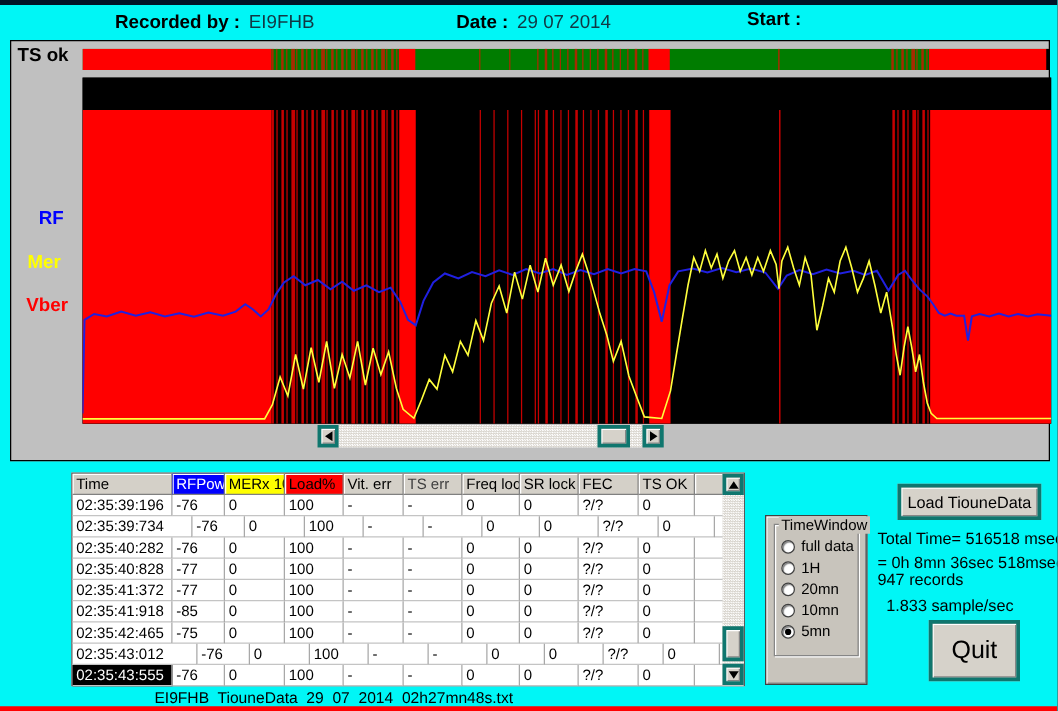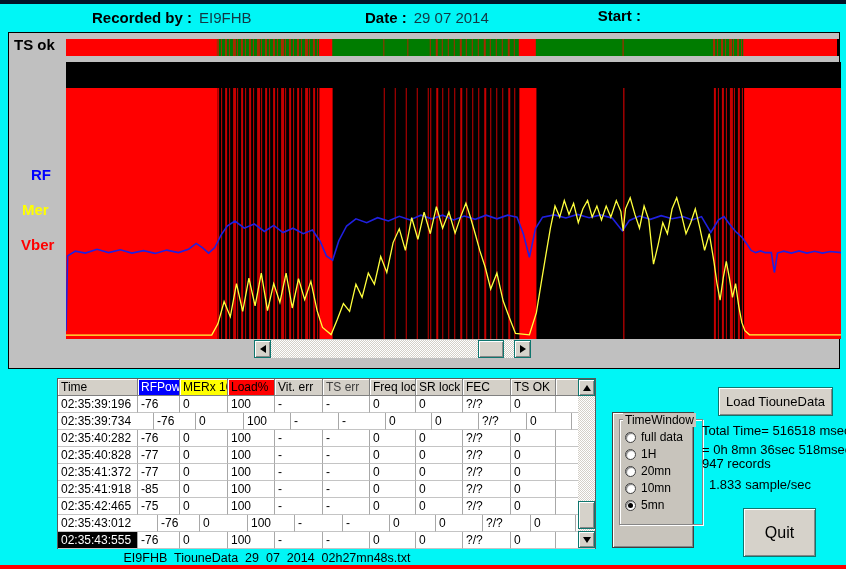--- a/index.html
+++ b/index.html
@@ -21,21 +21,21 @@
   .main-panel{left:8px;top:32px;width:830px;height:335px;background:#C0C0C0;border:1px solid #000;}
   .ts-label{left:5px;top:3px;font-size:15px;font-weight:bold;color:#000;}
   .ts-strip{left:57px;top:6px;width:774px;height:17px;}
   .chart{left:57px;top:29px;width:775px;height:277px;background:#000;}
   .leg{font-size:15px;font-weight:bold;}
   .leg-rf{left:22px;top:133px;color:#0000FF;}
   .leg-mer{left:13px;top:168px;color:#FFFF00;}
   .leg-vber{left:12px;top:203px;color:#FF0000;}
 
   
-  .btn3d{background:#D6D2CA;border:1px solid #0f766e;
+  .btn3d{background:#D6D2CA;border:3px solid #0f766e;
          box-shadow:inset 1px 1px 0 #fff, inset -1px -1px 0 #868686;
          display:flex;align-items:center;justify-content:center;
          font-size:13px;color:#000;cursor:default;box-sizing:border-box;}
 
   
   .hscroll{left:245px;top:307px;width:277px;height:18px;}
   .sb-track{position:absolute;background:repeating-conic-gradient(#ffffff 0% 25%, #d4d0c8 0% 50%) 0 0/2px 2px;}
   .tri-up{width:0;height:0;border-left:4px solid transparent;border-right:4px solid transparent;border-bottom:6px solid #000;}
   .tri-down{width:0;height:0;border-left:4px solid transparent;border-right:4px solid transparent;border-top:6px solid #000;}
   .tri-left{width:0;height:0;border-top:4px solid transparent;border-bottom:4px solid transparent;border-right:6px solid #000;}
@@ -49,32 +49,32 @@
          overflow:hidden;white-space:nowrap;}
   .thead .tcell{background:#D4D0C8;border-right:1px solid #808080;border-bottom:1px solid #808080;
                 box-shadow:inset 1px 1px 0 #fff;}
   .tfill{flex:1;border-right:none;}
   .vscroll{position:absolute;right:0;top:0;width:17px;height:169px;}
   .sel{background:#000000;color:#fff;}
 
   
   .tw-panel{left:612px;top:412px;width:82px;height:136px;background:#C8C4BC;
             border:1px solid #404040;box-shadow:inset 1px 1px 0 #fff, inset -1px -1px 0 #868686;box-sizing:border-box;}
-  .tw-field{position:absolute;left:6px;top:6px;width:84px;height:106px;
+  .tw-field{position:absolute;left:6px;top:6px;width:68px;height:106px;
             border:1px solid #868686;box-shadow:1px 1px 0 #fff, inset 1px 1px 0 #fff;box-sizing:border-box;}
   .tw-title{position:absolute;left:3px;top:-7px;background:#C8C4BC;padding:0 2px;font-size:12px;color:#000;white-space:nowrap;}
   .radio-row{position:absolute;left:5px;display:flex;align-items:center;gap:5px;font-size:12px;color:#000;}
   .radio{width:11px;height:11px;border-radius:50%;background:#fff;box-sizing:border-box;
          border:1px solid #404040;box-shadow:inset 1px 1px 1px #808080;position:relative;flex:0 0 auto;}
   .radio .dot{position:absolute;left:2px;top:2px;width:5px;height:5px;border-radius:50%;background:#000;display:none;}
   .radio.on .dot{display:block;}
 
   
   .load-btn{left:718px;top:387px;width:115px;height:29px;}
-  .quit-btn{left:743px;top:496px;width:73px;height:49px;font-size:16px;margin-top:12px;}
+  .quit-btn{left:743px;top:496px;width:73px;height:49px;font-size:20px;}
   .info-line{font-size:13px;color:#000;white-space:nowrap;}
 
   .status{left:57px;top:551px;width:420px;text-align:center;font-size:12.5px;color:#000;white-space:pre;}
 </style>
 </head>
 <body>
 
 <div class="app">
   <div class="abs top-strip"></div>
 

